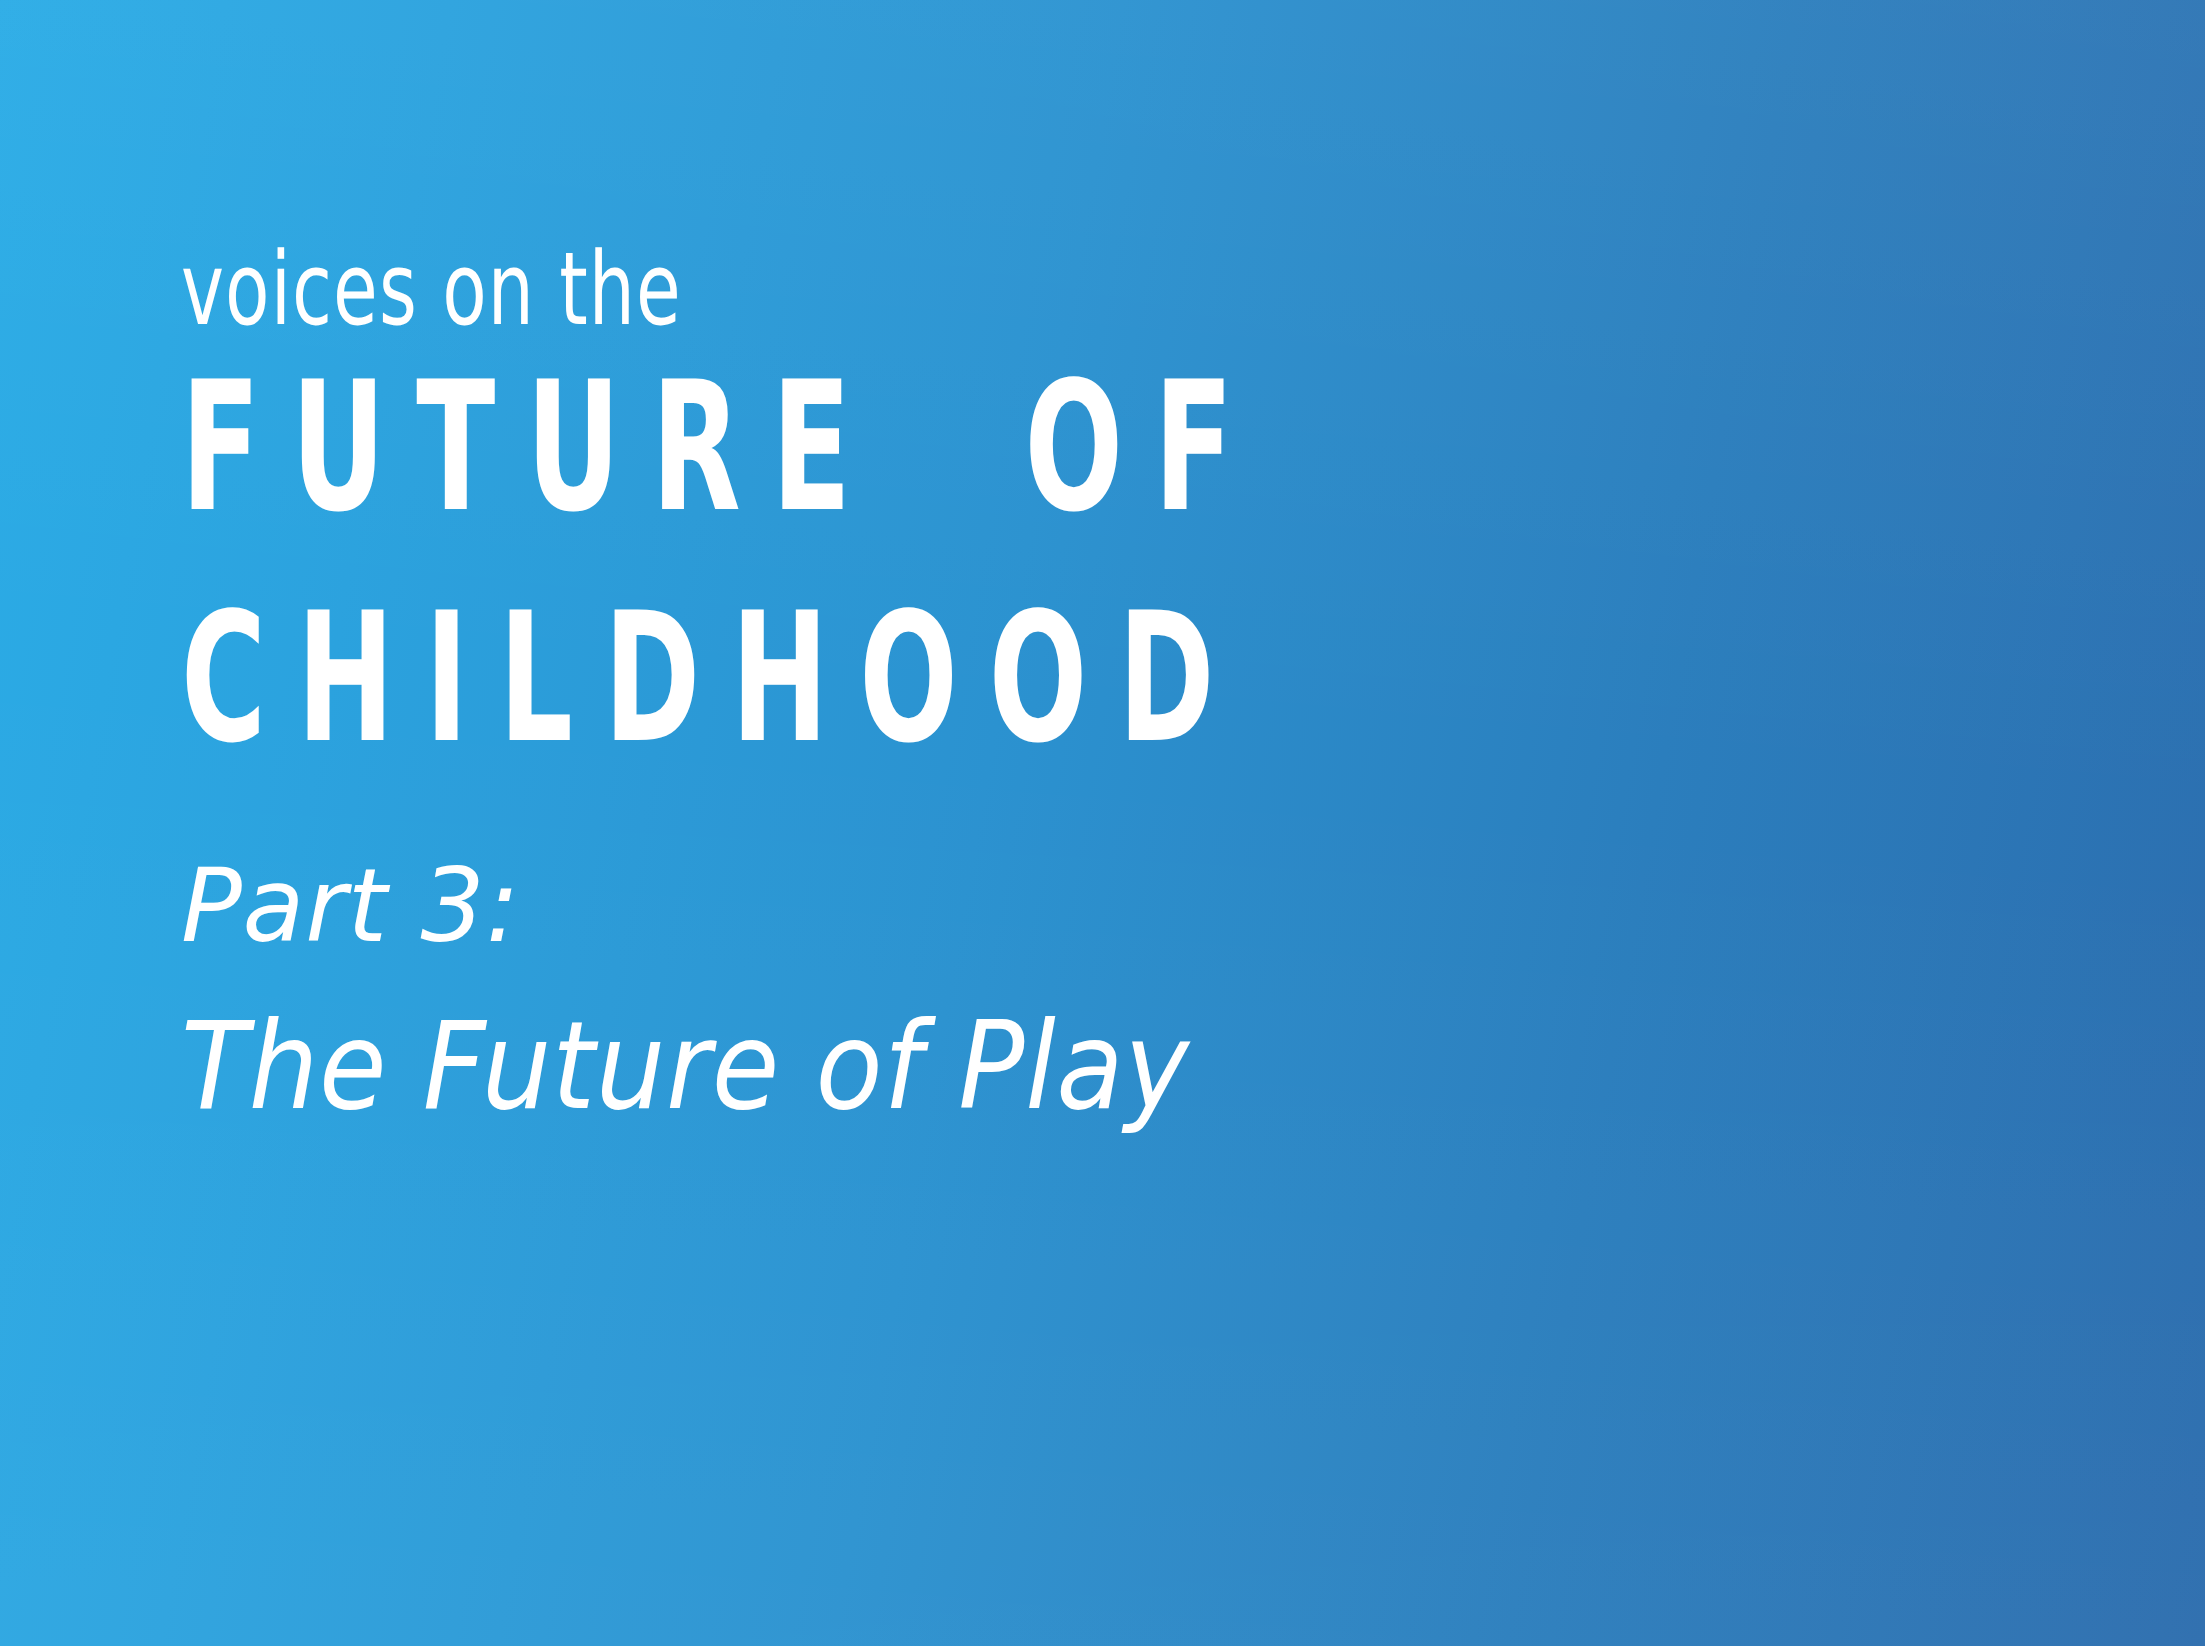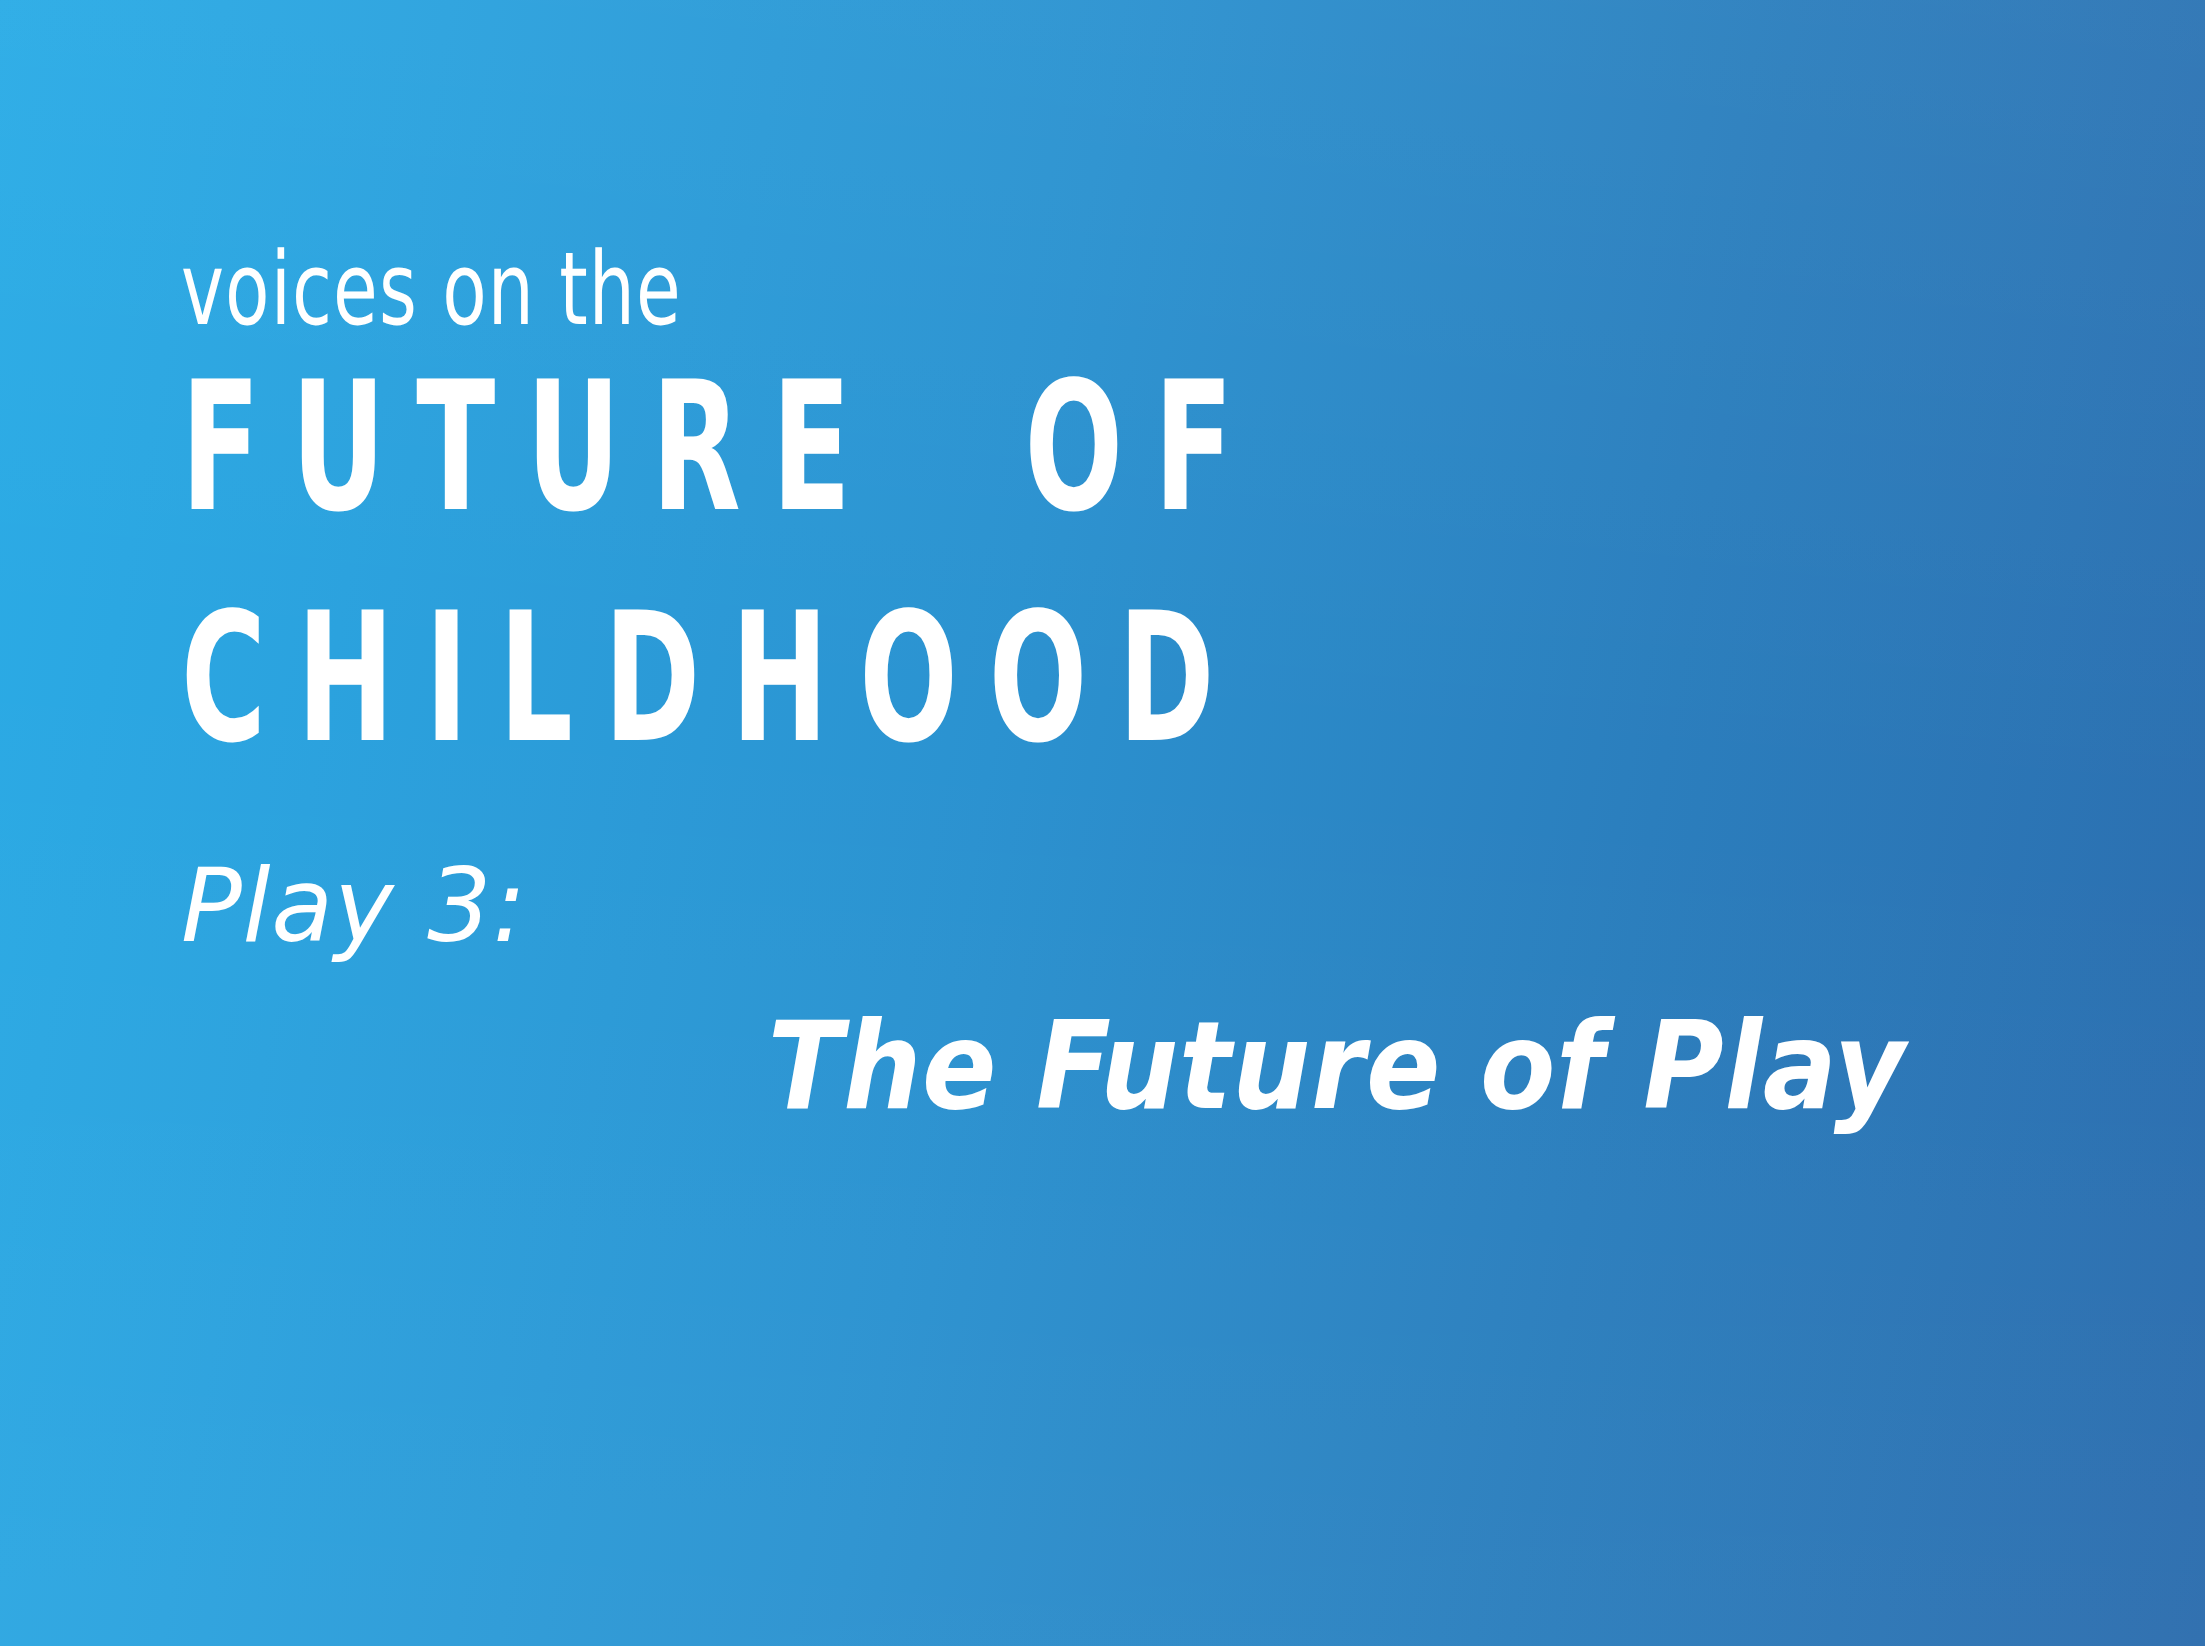--- a/index.html
+++ b/index.html
@@ -79,45 +79,44 @@
     line-height: 1.0;
     letter-spacing: 0.7px;
     margin: 0 0 48px 0;
     white-space: pre;
   }
 
   .part-title {
     display: block;
     color: #ffffff;
     font-family: "DejaVu Sans Condensed", "Liberation Sans Narrow", "Liberation Sans", sans-serif;
-    font-weight: 700;
+    font-weight: 400;
     font-style: italic;
     font-size: 122px;
     line-height: 1.0;
     letter-spacing: 0.7px;
-    margin: 12px;
+    margin: 0;
     white-space: pre;
-    text-align: right;
   }
 </style>
 </head>
 <body>
 
 <div class="slide">
 
   <div class="title-block">
 
     <span class="eyebrow">voices on the</span>
 
     <span class="headline line-1">FUTURE  OF</span>
 
     <span class="headline line-2">CHILDHOOD</span>
 
     <div class="subtitle-group">
-      <span class="part-label">Play 3:</span>
+      <span class="part-label">Part 3:</span>
 
       <span class="part-title">The Future of Play</span>
     </div>
 
   </div>
 
 </div>
 
 
 </body></html>

